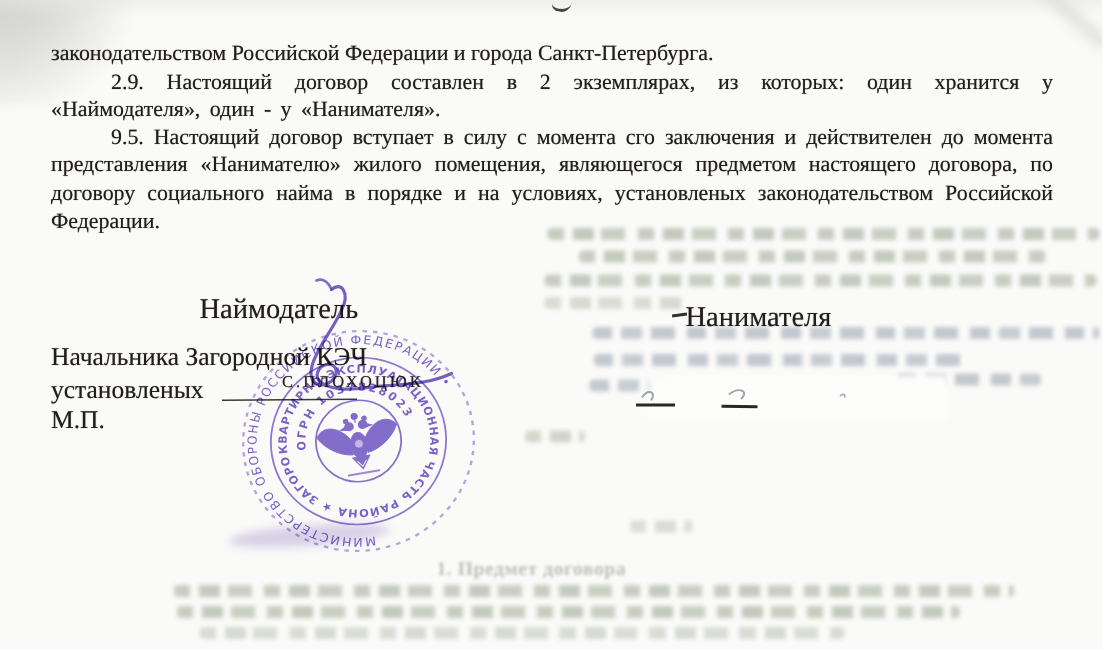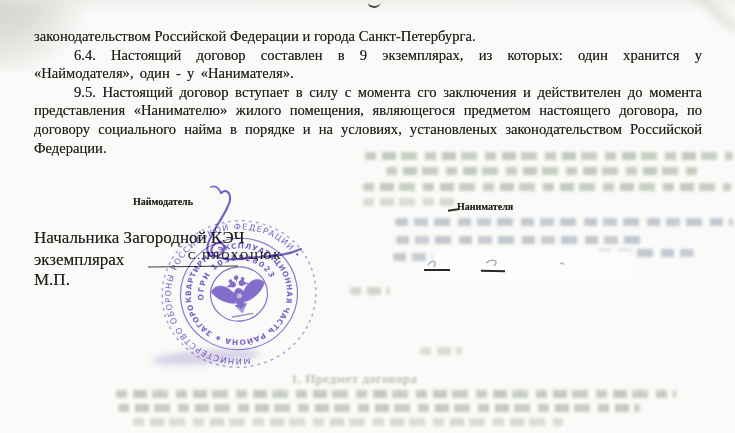--- a/index.html
+++ b/index.html
@@ -30,21 +30,21 @@
   }
   
   .doc-text{
     position:absolute;left:34px;top:27px;width:668px;
     font-size:14.6px;line-height:18.6px;
     text-shadow:0 0 .6px rgba(25,22,18,.6);
   }
   .doc-text p{margin:0;text-align:justify;}
   .doc-text p.clause{text-indent:40px;word-spacing:2.6px;}
   
-  .sig-head{position:absolute;font-size:10px;text-shadow:0 0 .6px rgba(25,22,18,.55);font-weight:bold;}
+  .sig-head{position:absolute;font-size:19px;text-shadow:0 0 .6px rgba(25,22,18,.55);}
   .lh{left:133px;top:196px;}
   .th{left:457px;top:201px;}
   .th-dash{position:absolute;left:448px;top:209px;width:10px;height:2px;background:#33302c;transform:rotate(-8deg);}
   .sig-line-left{position:absolute;left:148px;top:266px;width:90px;height:1.3px;background:#3c3a36;transform:rotate(-.5deg);}
   .left-block{position:absolute;left:34px;font-size:17px;text-shadow:0 0 .6px rgba(25,22,18,.55);}
   .lb1{top:228px;}
   .lb2{top:250px;}
   .lb3{top:270px;}
   .landlord-name{
     position:absolute;left:188px;top:249px;font-size:11px;letter-spacing:2px;
@@ -79,21 +79,21 @@
 
 <div id="paper">
 
   <div class="corner-shade"></div>
   <div class="top-strip"></div>
   <div class="smudge-tr"></div>
   <div class="page-mark"></div>
 
   <div class="doc-text">
     <p>законодательством Российской Федерации и города Санкт-Петербурга.</p>
-    <p class="clause">6.4. Настоящий договор составлен в 9 экземплярах, из которых: один хранится у «Наймодателя», один - у «Нанимателя».</p>
+    <p class="clause">2.9. Настоящий договор составлен в 2 экземплярах, из которых: один хранится у «Наймодателя», один - у «Нанимателя».</p>
     <p class="clause">9.5. Настоящий договор вступает в силу с момента сго заключения и действителен до момента представления «Нанимателю» жилого помещения, являющегося предметом настоящего договора, по договору социального найма в порядке и на условиях, установленых законодательством Российской Федерации.</p>
   </div>
 
   <div class="bl" style="left:365px;top:152px;width:368px"></div>
   <div class="bl" style="left:386px;top:167px;width:312px"></div>
   <div class="bl" style="left:363px;top:183px;width:368px"></div>
   <div class="bl" style="left:363px;top:198px;width:95px;opacity:.33"></div>
   <div class="bl blue" style="left:395px;top:218px;width:338px"></div>
   <div class="bl blue" style="left:396px;top:236px;width:246px"></div>
   <div class="bl blue" style="left:393px;top:253px;width:52px"></div>
@@ -103,21 +103,21 @@
   <div class="bleed-text" style="left:291px;top:371px">1. Предмет договора</div>
   <div class="bl" style="left:116px;top:390px;width:560px"></div>
   <div class="bl" style="left:118px;top:404px;width:522px"></div>
   <div class="bl" style="left:133px;top:418px;width:430px;opacity:.33"></div>
 
   <div class="sig-head lh">Наймодатель</div>
   <div class="th-dash"></div>
   <div class="sig-head th">Нанимателя</div>
 
   <div class="left-block lb1">Начальника Загородной КЭЧ</div>
-  <div class="left-block lb2">экземплярах</div>
+  <div class="left-block lb2">установленых</div>
   <div class="sig-line-left"></div>
   <div class="landlord-name">С.ПЛОХОЦЮК</div>
   <div class="left-block lb3">М.П.</div>
 
   <div class="erase-patch"></div>
   <svg class="pencil-svg" width="170" height="22" viewBox="0 0 170 22">
     <path d="M8,12 C12,6 18,8 14,14" fill="none" stroke="#7e8794" stroke-width="1.3"></path>
     <path d="M66,10 C72,5 80,7 74,13" fill="none" stroke="#7e8794" stroke-width="1.3"></path>
     <path d="M140,11 C142,9 144,10 143,12" fill="none" stroke="#8b9199" stroke-width="1.1"></path>
   </svg>

